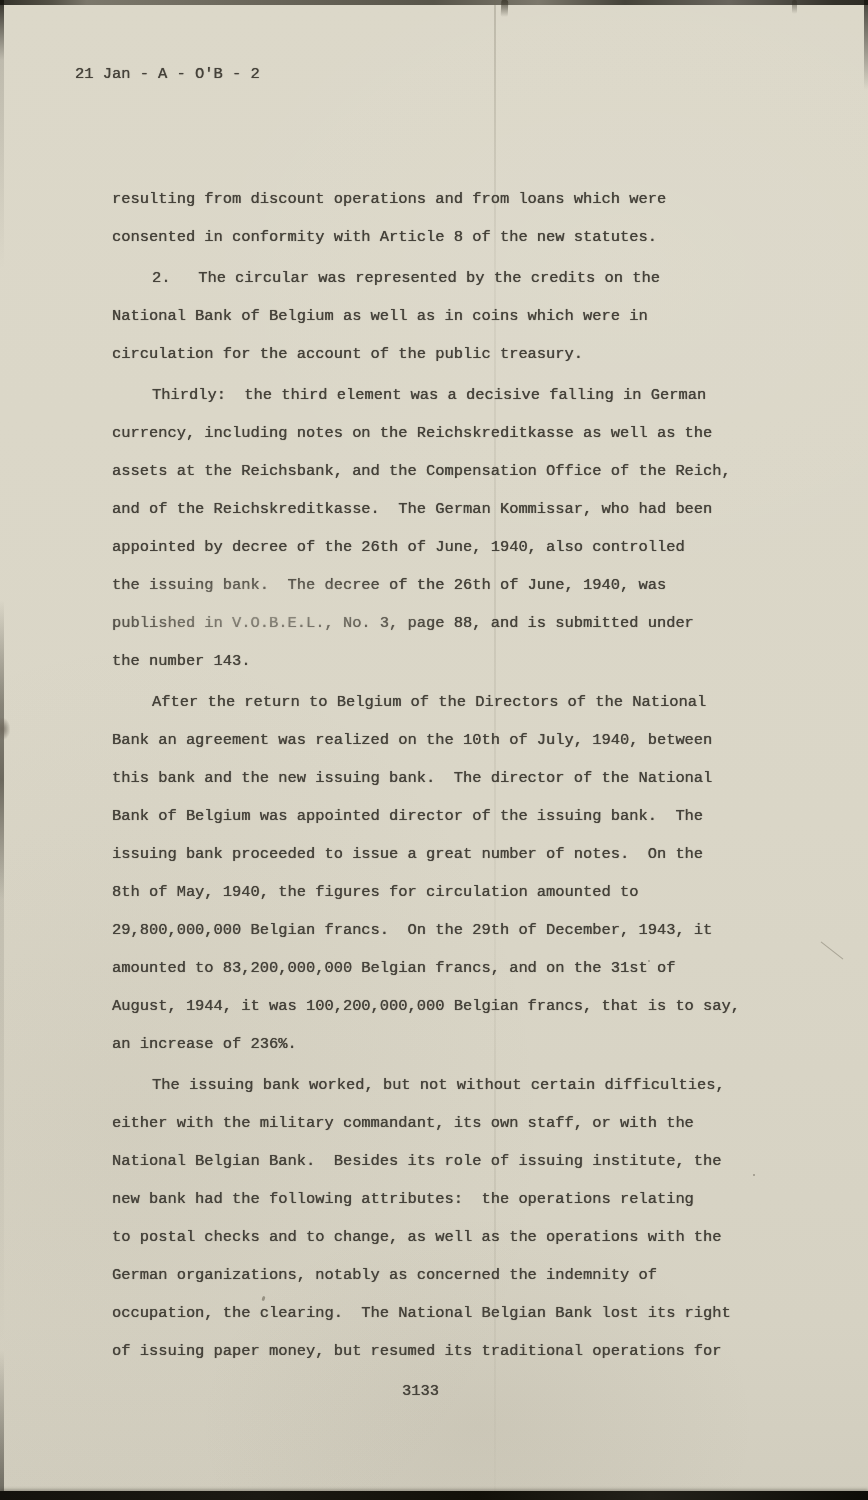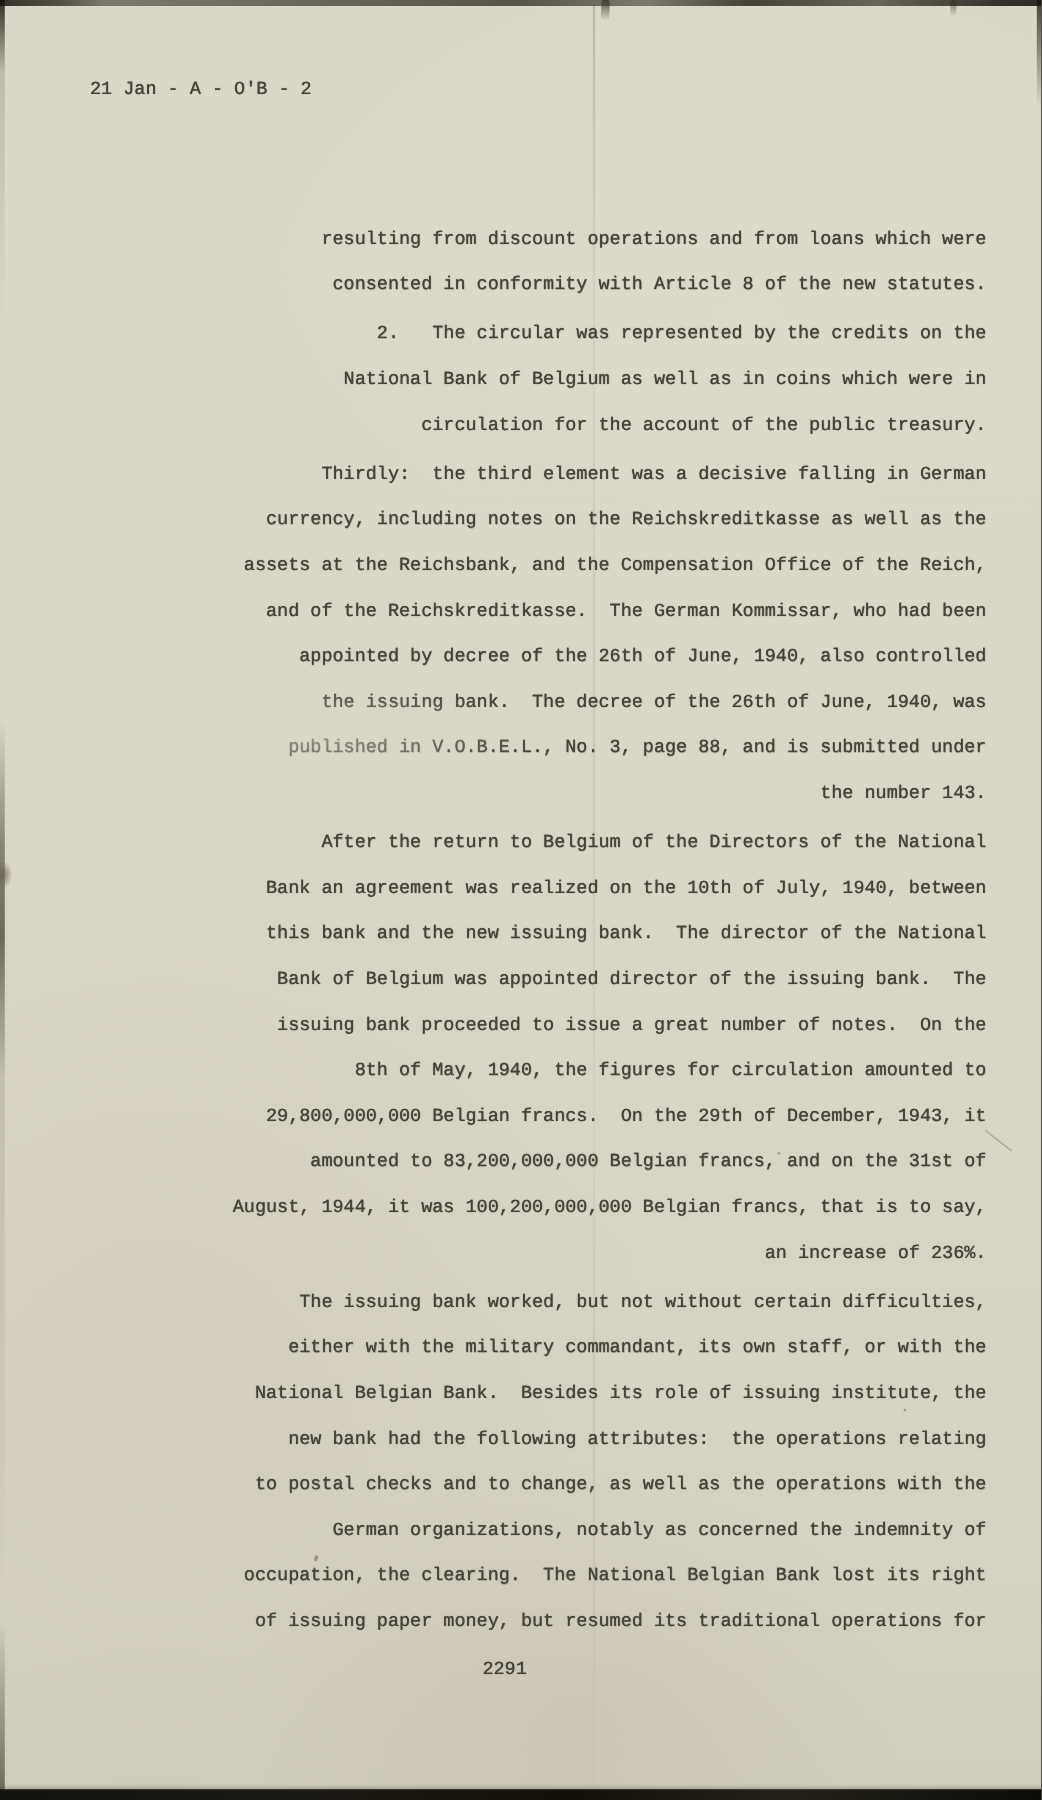--- a/index.html
+++ b/index.html
@@ -7,21 +7,20 @@
     position: relative;
     width: 868px;
     height: 1500px;
     overflow: hidden;
     font-family: "Liberation Mono", "DejaVu Sans Mono", monospace;
     background:
       radial-gradient(ellipse 700px 500px at 72% 18%, rgba(255,255,255,0.05), rgba(255,255,255,0) 70%),
       radial-gradient(ellipse 600px 700px at 15% 75%, rgba(125,115,92,0.06), rgba(125,115,92,0) 70%),
       radial-gradient(ellipse 400px 300px at 55% 95%, rgba(110,100,80,0.08), rgba(110,100,80,0) 70%),
       linear-gradient(180deg, #dcd8c9 0%, #dad6c7 55%, #d6d2c3 88%, #d1cdbe 100%);
-    text-align: right;
   }
   .typed {
     color: #45423a;
     font-size: 15.4px;
     text-shadow: 0 0 0.8px rgba(66,62,54,0.9), 0.4px 0.4px 0 rgba(66,62,54,0.22);
     white-space: pre;
   }
   .header {
     position: absolute;
     left: 75px;
@@ -119,16 +118,16 @@
   <div class="speck1"></div>
   <div class="speck2"></div>
   <div class="speck3"></div>
 
   <div class="header typed">21 Jan - A - O'B - 2</div>
 
   <div class="body-text typed"><div class="line para-start">resulting from discount operations and from loans which were</div><div class="line">consented in conformity with Article 8 of the new statutes.</div><div class="line para-start indent">2.   The circular was represented by the credits on the</div><div class="line">National Bank of Belgium as well as in coins which were in</div><div class="line">circulation for the account of the public treasury.</div><div class="line para-start indent">Thirdly:  the third element was a decisive falling in German</div><div class="line">currency, including notes on the Reichskreditkasse as well as the</div><div class="line">assets at the Reichsbank, and the Compensation Office of the Reich,</div><div class="line">and of the Reichskreditkasse.  The German Kommissar, who had been</div><div class="line">appointed by decree of the 26th of June, 1940, also controlled</div><div class="line">the issuing bank.  The decree of the 26th of June, 1940, was</div><div class="line">published in V.O.B.E.L., No. 3, page 88, and is submitted under</div><div class="line">the number 143.</div><div class="line para-start indent">After the return to Belgium of the Directors of the National</div><div class="line">Bank an agreement was realized on the 10th of July, 1940, between</div><div class="line">this bank and the new issuing bank.  The director of the National</div><div class="line">Bank of Belgium was appointed director of the issuing bank.  The</div><div class="line">issuing bank proceeded to issue a great number of notes.  On the</div><div class="line">8th of May, 1940, the figures for circulation amounted to</div><div class="line">29,800,000,000 Belgian francs.  On the 29th of December, 1943, it</div><div class="line">amounted to 83,200,000,000 Belgian francs, and on the 31st of</div><div class="line">August, 1944, it was 100,200,000,000 Belgian francs, that is to say,</div><div class="line">an increase of 236%.</div><div class="line para-start indent">The issuing bank worked, but not without certain difficulties,</div><div class="line">either with the military commandant, its own staff, or with the</div><div class="line">National Belgian Bank.  Besides its role of issuing institute, the</div><div class="line">new bank had the following attributes:  the operations relating</div><div class="line">to postal checks and to change, as well as the operations with the</div><div class="line">German organizations, notably as concerned the indemnity of</div><div class="line">occupation, the clearing.  The National Belgian Bank lost its right</div><div class="line">of issuing paper money, but resumed its traditional operations for</div></div>
 
   <div class="fade-patch"></div>
 
-  <div class="page-number typed">2291</div>
+  <div class="page-number typed">3133</div>
 
   <div class="edge-bottom"></div>
 </div>
 
 </body></html>

